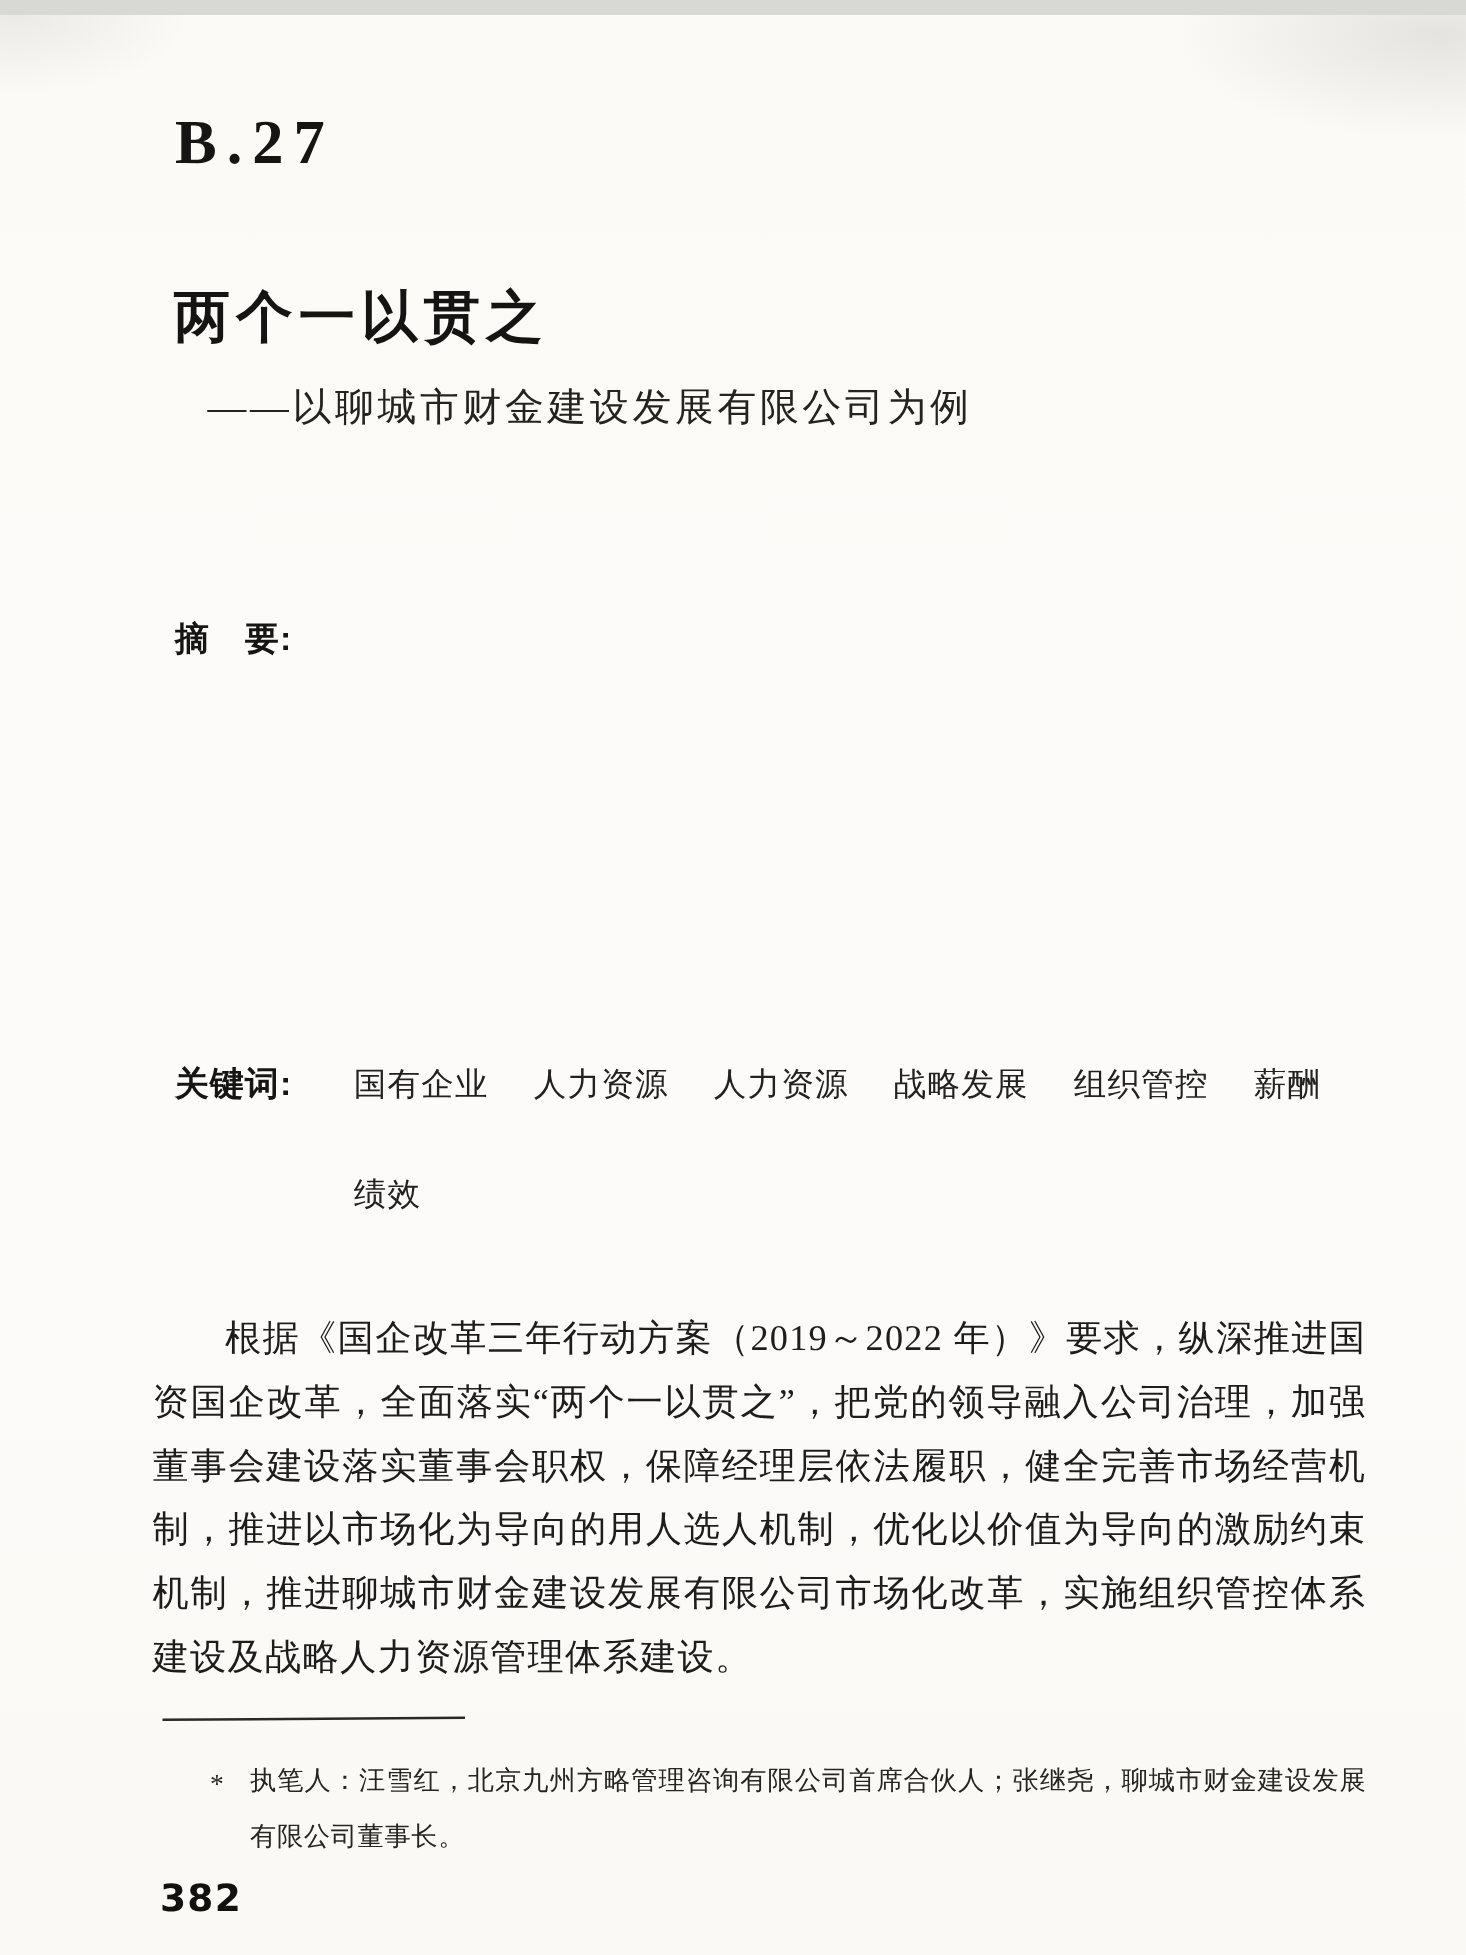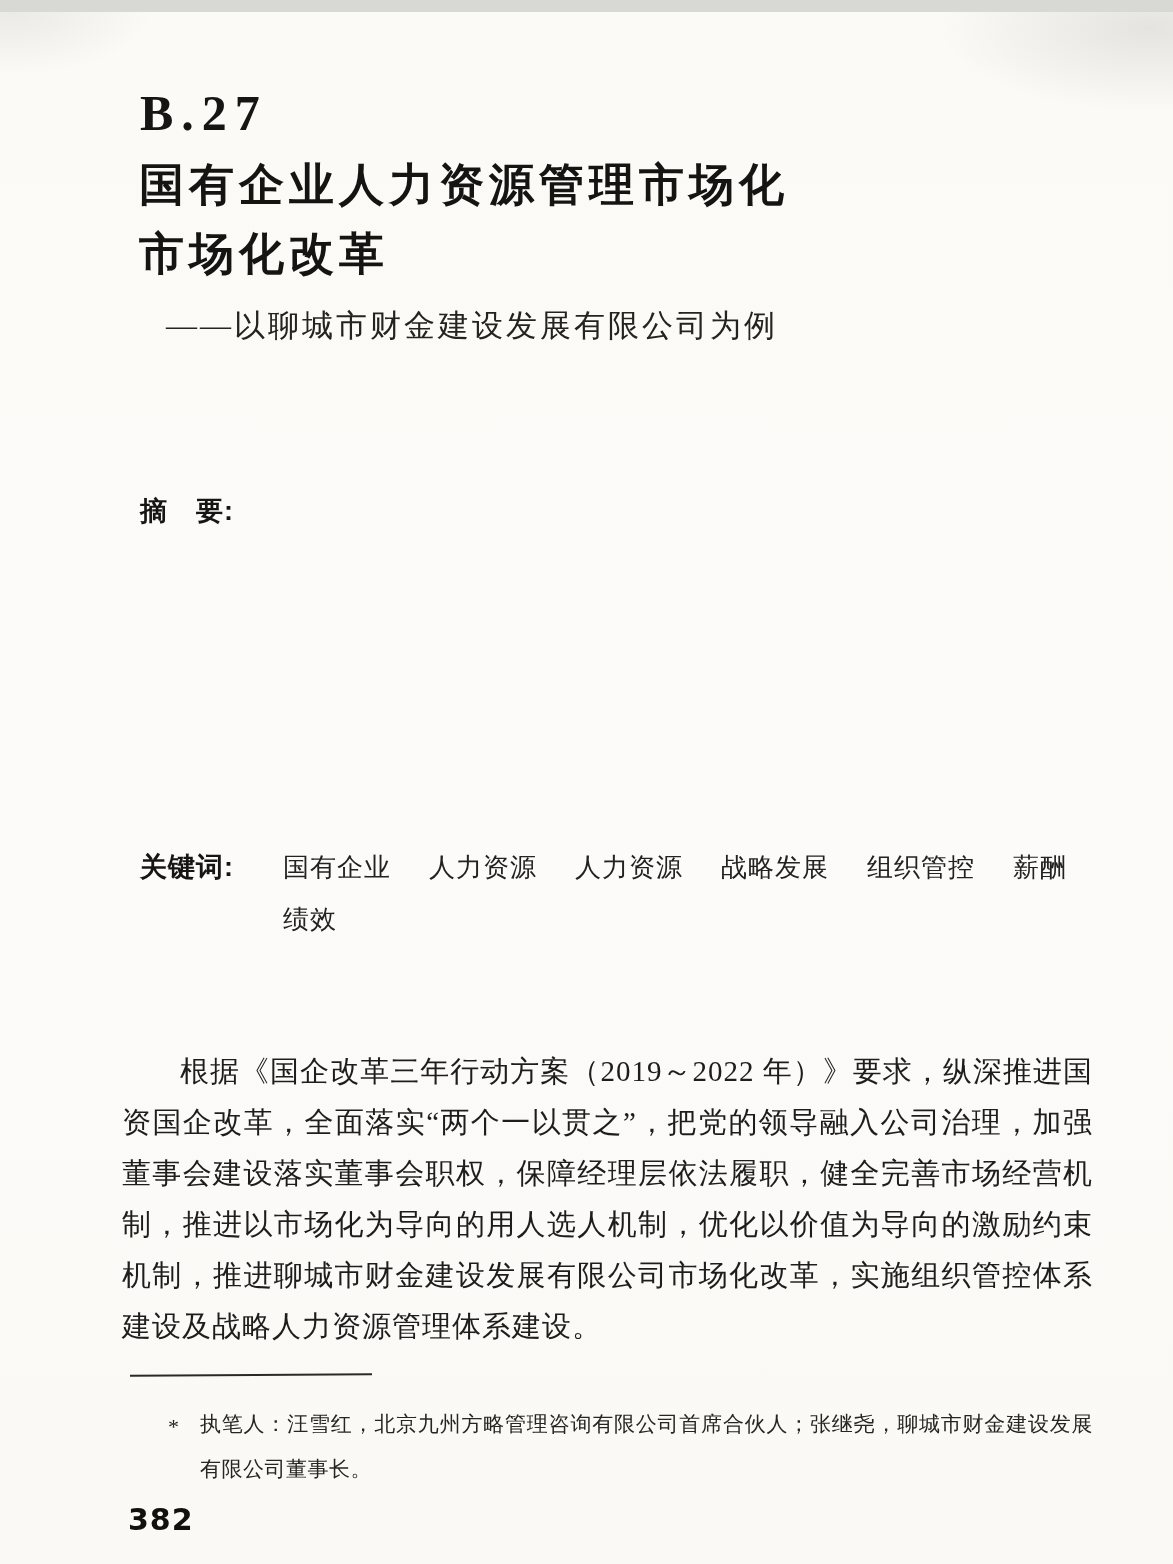--- a/index.html
+++ b/index.html
@@ -103,20 +103,21 @@
     flex: 1;
     display: flex;
     flex-wrap: wrap;
     column-gap: 38px;
     row-gap: 0;
     font-family: "Liberation Serif", "DejaVu Serif", serif;
     font-size: 26px;
     line-height: 52px;
     color: #232220;
     letter-spacing: 1px;
+    gap: 36px;
   }
 
   
   .body-paragraph {
     position: absolute;
     top: 1034px;
     left: 122px;
     width: 971px;
     font-family: "Liberation Serif", "DejaVu Serif", serif;
     font-size: 29px;
@@ -173,23 +174,22 @@
     color: #121110;
   }
 </style>
 </head>
 <body>
 
 <div class="page">
 
   <div class="chapter-no">B.27</div>
 
-  <div class="title-line l1">国有企业人力资源管理市场化</div>
-
-  <div class="title-line l2">市场化改革</div>
+
+  <div class="title-line l2">两个一以贯之</div>
 
   <div class="subtitle">——以聊城市财金建设发展有限公司为例</div>
 
 
   <div class="labeled-row row-abstract">
     <div class="row-label">摘　要:</div>
   </div>
 
   <div class="labeled-row row-keywords">
     <div class="row-label">关键词:</div>

